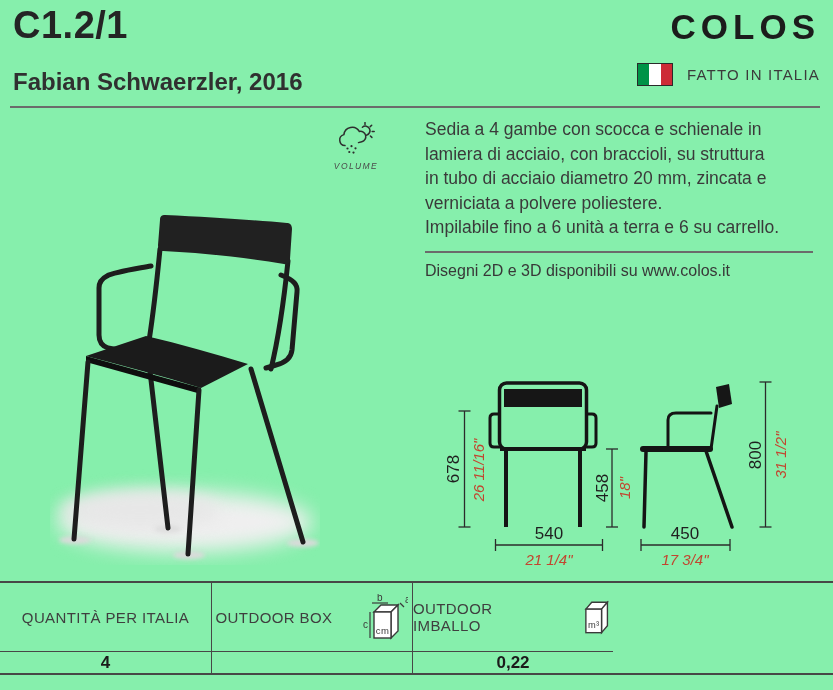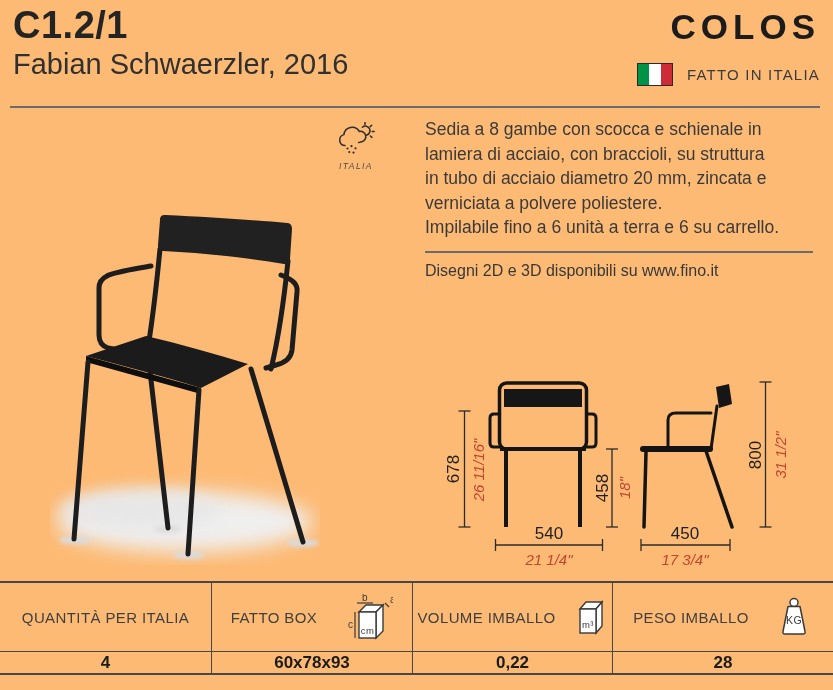--- a/index.html
+++ b/index.html
@@ -1,22 +1,22 @@
 <!DOCTYPE html>
 <html><head>
 <meta charset="utf-8">
 <style>
   html,body{margin:0;padding:0;background:#fff;}
-  .page{position:relative;width:833px;height:690px;background:#fdba74;overflow:hidden;
+  .page{position:relative;width:833px;height:690px;background:#86efac;overflow:hidden;
         font-family:"Liberation Sans", sans-serif;color:#2b2b2b;}
 
   
   .model-title{position:absolute;left:13px;top:4px;font-size:38px;font-weight:700;
                color:#242424;letter-spacing:.5px;}
-  .designer{position:absolute;left:13px;top:48px;font-size:29px;font-weight:400;color:#303030;}
+  .designer{position:absolute;left:13px;top:68px;font-size:24px;font-weight:700;color:#303030;}
   .brand{position:absolute;right:13px;top:7px;font-size:35px;font-weight:900;
          letter-spacing:5px;color:#1c1c1c;text-align:right;}
   .madein{position:absolute;right:13px;top:63px;display:flex;align-items:center;gap:14px;margin-left:20px;}
   .flag{width:36px;height:23px;display:flex;border:1px solid #2a2a2a;box-sizing:border-box;}
   .flag span{flex:1;}
   .flag .g{background:#009347;} .flag .w{background:#ffffff;} .flag .r{background:#cd2b37;}
   .madein-label{font-size:15px;letter-spacing:1.2px;color:#3b3b3b;}
   .rule{position:absolute;height:2px;background:#6b6b6b;}
   .rule-header{left:10px;width:810px;top:106px;}
   .rule-desc{left:425px;width:388px;top:251px;}
@@ -76,30 +76,30 @@
         <path d="M11,23.6 A5.6,5.6 0 0 1 9.9,12.6 A8.3,8.3 0 0 1 25.3,9.4 A5.3,5.3 0 0 1 27.8,19.7 L24.5,20.6"></path>
       </g>
       <g fill="#2e2e2e">
         <circle cx="13.5" cy="26.5" r="1.1"></circle>
         <circle cx="17.5" cy="24.2" r="1.1"></circle>
         <circle cx="21.5" cy="26.3" r="1.1"></circle>
         <circle cx="15.3" cy="30" r="1.1"></circle>
         <circle cx="19.5" cy="30.6" r="1.1"></circle>
       </g>
     </svg>
-    <span class="outdoor-label">ITALIA</span>
+    <span class="outdoor-label">VOLUME</span>
   </div>
 
-  <div class="desc">Sedia a 8 gambe con scocca e schienale in
+  <div class="desc">Sedia a 4 gambe con scocca e schienale in
 lamiera di acciaio, con braccioli, su struttura
 in tubo di acciaio diametro 20 mm, zincata e
 verniciata a polvere poliestere.
 Impilabile fino a 6 unità a terra e 6 su carrello.</div>
   <div class="rule rule-desc"></div>
-  <div class="note">Disegni 2D e 3D disponibili su www.fino.it</div>
+  <div class="note">Disegni 2D e 3D disponibili su www.colos.it</div>
 
   <svg style="position:absolute;left:50px;top:195px" width="270" height="370" viewBox="50 195 270 370" fill="none">
     <ellipse cx="185" cy="522" rx="128" ry="30" fill="#efefef" style="filter:blur(10px)"></ellipse>
     <ellipse cx="140" cy="510" rx="80" ry="20" fill="#e7e7e7" style="filter:blur(8px)"></ellipse>
     <ellipse cx="75" cy="540" rx="16" ry="4" fill="#dadada" style="filter:blur(2px)"></ellipse>
     <ellipse cx="189" cy="555" rx="16" ry="4" fill="#dadada" style="filter:blur(2px)"></ellipse>
     <ellipse cx="168" cy="529" rx="14" ry="4" fill="#dedede" style="filter:blur(2px)"></ellipse>
     <ellipse cx="303" cy="543" rx="16" ry="4" fill="#dadada" style="filter:blur(2px)"></ellipse>
     <g stroke="#1d1d1d" stroke-width="5" stroke-linecap="round" stroke-linejoin="round">
       <path d="M147,345 L168,528"></path>
@@ -173,62 +173,50 @@
 
     <div class="spec-col">
       <div class="spec-head">
         <span>QUANTITÀ PER ITALIA</span>
       </div>
       <div class="spec-value">4</div>
     </div>
 
     <div class="spec-col">
       <div class="spec-head" style="gap:24px;">
-        <span>FATTO BOX</span>
+        <span>OUTDOOR BOX</span>
         <svg class="icon-svg" width="52" height="46" viewBox="0 0 52 46" fill="none">
           <g stroke="#3a3a3a" stroke-width="1.4" fill="#ffffff">
             <polygon points="18,18 25,11 42,11 35,18"></polygon>
             <polygon points="35,18 42,11 42,37 35,44"></polygon>
             <rect x="18" y="18" width="17" height="26"></rect>
           </g>
           <g stroke="#3a3a3a" stroke-width="1.2">
             <path d="M16,9 H32"></path>
             <path d="M44,9 L48,13"></path>
             <path d="M14,18 V44"></path>
           </g>
           <text x="24" y="7" font-size="10" text-anchor="middle">b</text>
           <text x="49" y="9" font-size="10">a</text>
           <text x="7" y="34" font-size="10">c</text>
           <text x="26.5" y="40" font-size="9.5" text-anchor="middle">cm</text>
         </svg>
       </div>
-      <div class="spec-value">60x78x93</div>
     </div>
 
     <div class="spec-col">
       <div class="spec-head" style="gap:18px;">
-        <span>VOLUME IMBALLO</span>
+        <span>OUTDOOR IMBALLO</span>
         <svg class="icon-svg" width="34" height="40" viewBox="0 0 34 40" fill="none">
           <g stroke="#3a3a3a" stroke-width="1.4" fill="#ffffff">
             <polygon points="6,12 12,5 28,5 22,12"></polygon>
             <polygon points="22,12 28,5 28,29 22,36"></polygon>
             <rect x="6" y="12" width="16" height="24"></rect>
           </g>
           <text x="14" y="31" font-size="9.5" text-anchor="middle">m³</text>
         </svg>
       </div>
       <div class="spec-value">0,22</div>
     </div>
 
-    <div class="spec-col">
-      <div class="spec-head" style="gap:26px;">
-        <span>PESO IMBALLO</span>
-        <svg class="icon-svg" width="38" height="42" viewBox="0 0 38 42" fill="none">
-          <circle cx="19" cy="6.5" r="4" stroke="#3a3a3a" stroke-width="1.5" fill="#ffffff"></circle>
-          <path d="M13,10.5 H25 L30,35.5 Q30.6,38 28,38 H10 Q7.4,38 8,35.5 Z" stroke="#3a3a3a" stroke-width="1.5" fill="#ffffff" stroke-linejoin="round"></path>
-          <text x="19" y="28" font-size="10.5" text-anchor="middle">KG</text>
-        </svg>
-      </div>
-      <div class="spec-value">28</div>
-    </div>
 
   </div>
 </div>
 
 </body></html>

